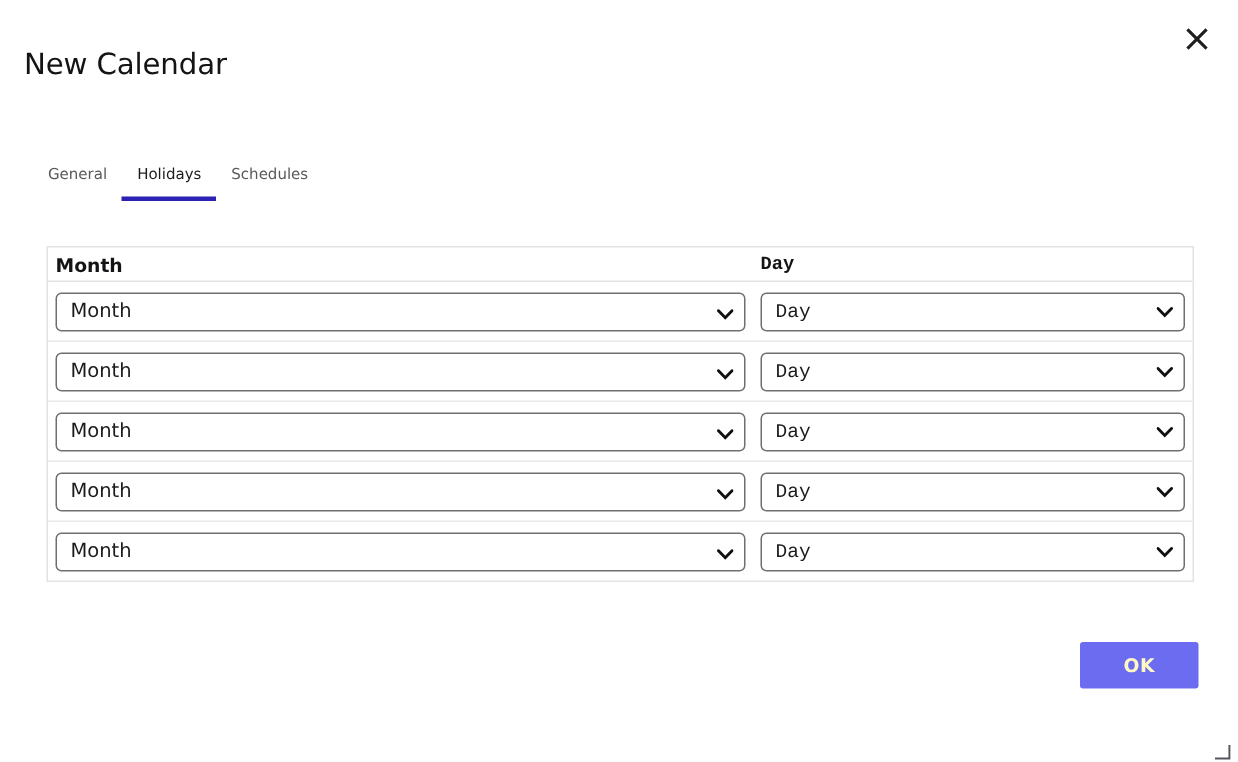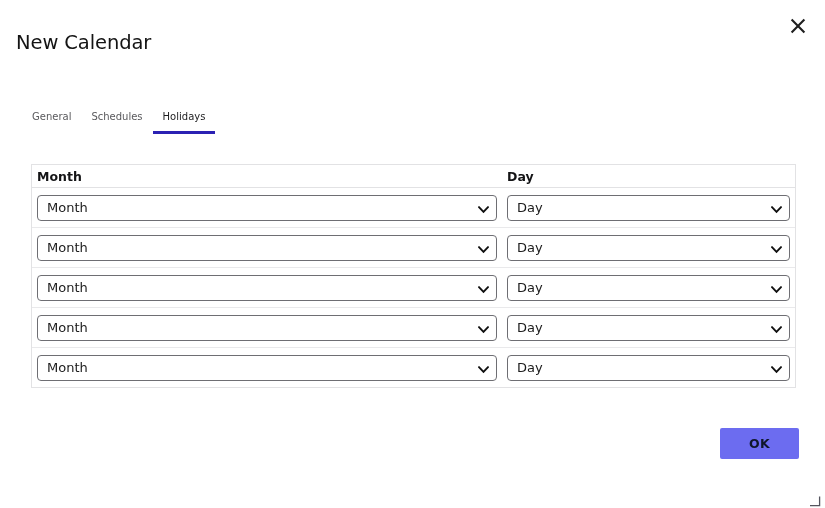--- a/index.html
+++ b/index.html
@@ -103,21 +103,21 @@
     border-bottom: 1px solid #e2e2e4;
   }
   .th {
     font-size: 12.5px;
     font-weight: 700;
     color: #141416;
     box-sizing: border-box;
     padding-left: 5px;
   }
   .col-month { width: 470px; flex: 0 0 470px; }
-  .col-day   { width: 293px; flex: 0 0 293px; }
+  .col-day   { width: 293px; flex: 0 0 293px; font-family: Liberation Mono, monospace; }
 
   .table-row {
     display: flex;
     align-items: center;
     height: 39px;
     border-bottom: 1px solid #e9e9eb;
   }
   .table-row:last-child { border-bottom: 0; }
   .cell {
     box-sizing: border-box;
@@ -165,21 +165,21 @@
     display: flex;
     align-items: center;
     gap: 17px;
   }
   .btn-ok {
     width: 79px;
     height: 31px;
     border: 0;
     border-radius: 2px;
     background: var(--accent, #6c6cf0);
-    color: #0f172a;
+    color: #fef9c3;
     font-family: inherit;
     font-size: 12.5px;
     font-weight: 700;
     letter-spacing: 0.4px;
     cursor: pointer;
   }
   .btn-cancel {
     background: none;
     border: 0;
     padding: 6px 8px;
@@ -212,22 +212,22 @@
       <svg width="18" height="18" viewBox="0 0 18 18" aria-hidden="true">
         <path d="M2.6 2.6 L15.4 15.4 M15.4 2.6 L2.6 15.4" stroke="currentColor" stroke-width="2.1" stroke-linecap="butt" fill="none"></path>
       </svg>
     </span>
   </button>
 
   <div class="dialog-title">New Calendar</div>
 
   <div class="tabs">
     <button class="tab">General</button>
+    <button class="tab active" style="--accent-strong: #2b21b3;">Holidays</button>
     <button class="tab">Schedules</button>
-    <button class="tab active" style="--accent-strong: #2b21b3;">Holidays</button>
   </div>
 
   <div class="holiday-table">
 
     <div class="table-head">
       <div class="th col-month">Month</div>
       <div class="th col-day">Day</div>
     </div>
 
     <div class="table-row">

